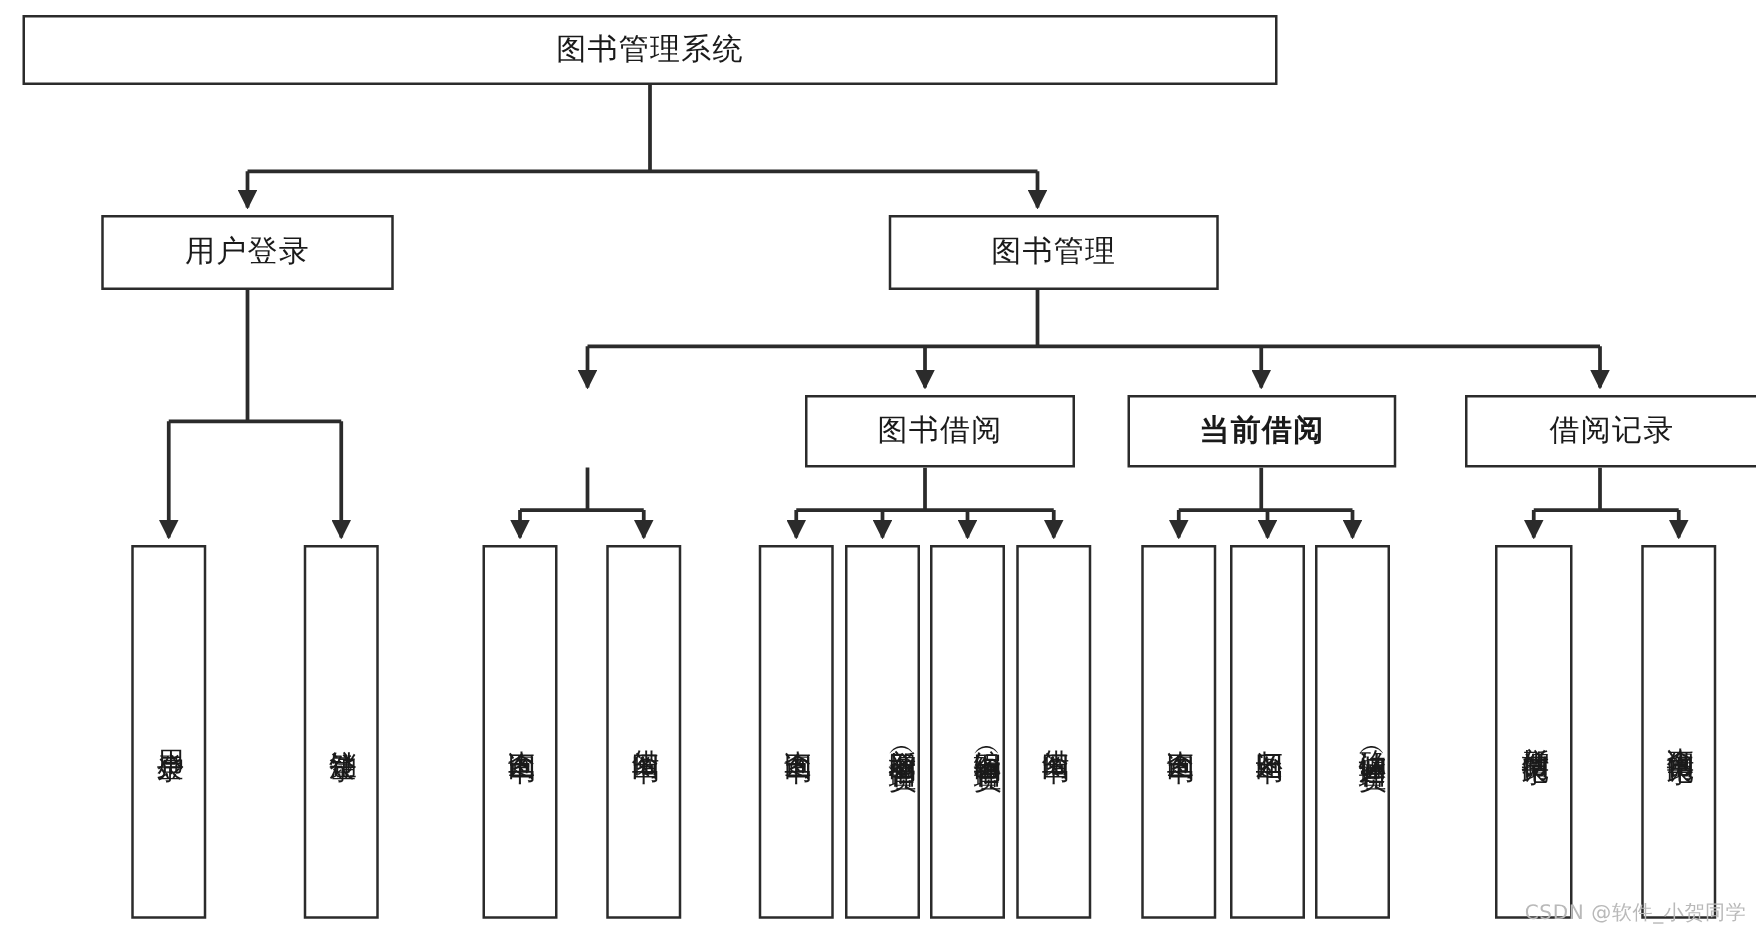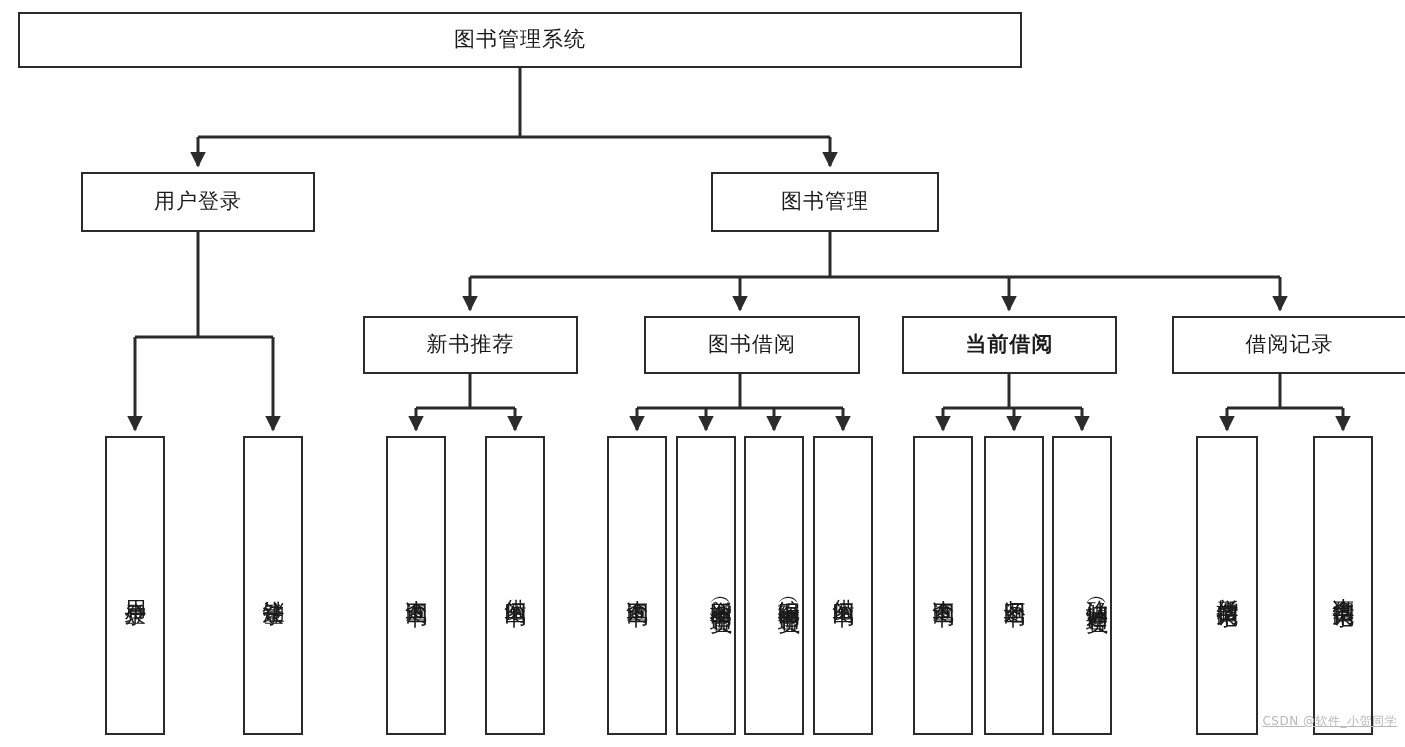--- a/index.html
+++ b/index.html
@@ -29,21 +29,21 @@
     position: absolute;
     box-sizing: border-box;
     border: 2px solid #2b2b2b;
     background: #ffffff;
     display: flex;
     align-items: center;
     justify-content: center;
     color: #1a1a1a;
   }
   .node.horiz {
-    font-size: 21px;
+    font-size: 24px;
     letter-spacing: 1px;
   }
   .node.vert {
     writing-mode: vertical-rl;
     text-orientation: upright;
     font-size: 22px;
     letter-spacing: 2px;
     align-items: flex-start;
     justify-content: center;
     padding-top: 10px;
@@ -52,26 +52,25 @@
     align-items: center;
     padding-top: 0;
   }
   .node .label {
     display: block;
     line-height: 1.22;
   }
   #watermark {
     position: absolute;
     right: 8px;
-    bottom: 17px;
-    font-size: 12px;
+    bottom: 6px;
+    font-size: 16px;
     color: #b9b9b9;
     letter-spacing: 0.5px;
     white-space: nowrap;
-    text-decoration: underline;
   }
 </style>
 </head>
 <body>
 
 <div id="canvas">
 
   <svg id="edges" viewBox="0 0 1405 747" width="1405" height="747" xmlns="http://www.w3.org/2000/svg">
     <defs>
       <marker id="arrow" viewBox="0 0 10 10" refX="9" refY="5" markerWidth="5.2" markerHeight="5.2" orient="auto-start-reverse">
@@ -122,27 +121,24 @@
     </g>
   </svg>
 
   <div class="node horiz" style="left:18px; top:12px; width:1004px; height:56px;">
     <span class="label">图书管理系统</span>
   </div>
 
   <div class="node horiz" style="left:81px; top:172px; width:234px; height:60px;">
     <span class="label">用户登录</span>
   </div>
-  <div class="node horiz" style="left:711px; top:172px; width:228px; height:60px;">
+  <div class="node horiz" style="left:711px; top:172px; width:264px; height:60px;">
     <span class="label">图书管理</span>
   </div>
 
-  <div class="node horiz" style="left:363px; top:316px; width:215px; height:58px;">
-    <span class="label">新书推荐</span>
-  </div>
   <div class="node horiz" style="left:632px; top:316px; width:216px; height:58px;margin-left:12px;">
     <span class="label">图书借阅</span>
   </div>
   <div class="node horiz" style="left:902px; top:316px; width:215px; height:58px;font-weight:bold;">
     <span class="label">当前借阅</span>
   </div>
   <div class="node horiz" style="left:1172px; top:316px; width:235px; height:58px;">
     <span class="label">借阅记录</span>
   </div>
 

